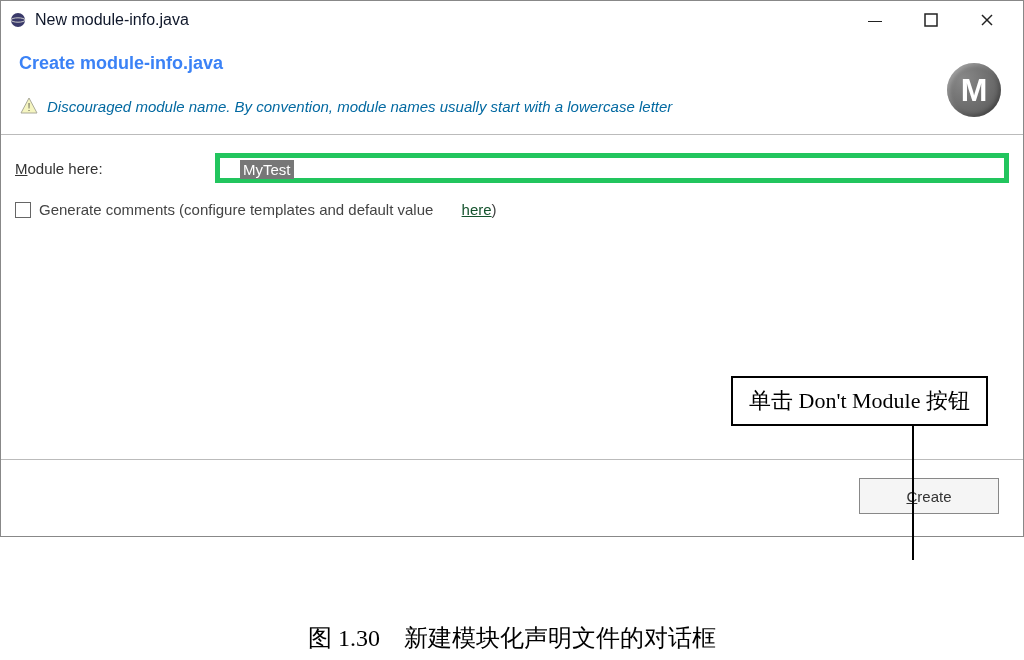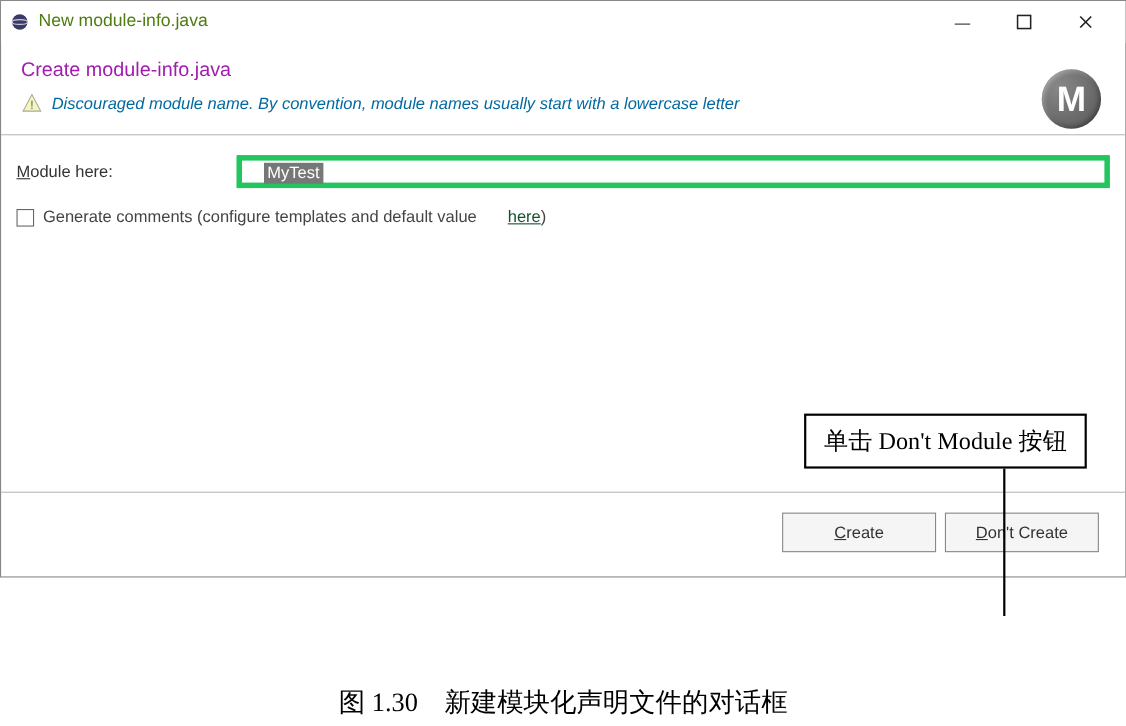--- a/index.html
+++ b/index.html
@@ -24,43 +24,43 @@
       background: #fff;
     }
     .titlebar-icon {
       width: 18px; height: 18px;
       margin-right: 8px;
       display: flex; align-items: center; justify-content: center;
     }
     .titlebar-title {
       flex: 1;
       font-size: 16px;
-      color: #4d7c0f;
+      color: #0f172a;
     }
     .win-controls {
       display: flex;
       gap: 24px;
       padding-right: 12px;
     }
     .win-btn {
       width: 32px; height: 24px;
       display: flex; align-items: center; justify-content: center;
       font-size: 14px;
       color: #222;
     }
     .header-section {
       padding: 14px 18px 18px 18px;
       border-bottom: 1px solid #bbb;
       position: relative;
     }
     .header-title {
       font-size: 18px;
-      font-weight: normal;
-      color: #a21caf;
-      margin-bottom: 10px;
+      font-weight: bold;
+      color: #3b82f6;
+      margin-bottom: 22px;
     }
     .warning-row {
       display: flex;
       align-items: center;
       gap: 8px;
     }
     .warn-icon {
       width: 20px; height: 20px;
     }
     .warn-text {
@@ -235,22 +235,19 @@
       </span>
     </div>
   </div>
 
   <div class="spacer"></div>
 
   <div class="button-bar">
     <div class="btn">
         <span><span class="ul">C</span>reate</span>
       </div>
-    <div class="btn">
-        <span><span class="ul">D</span>on't Create</span>
-      </div>
   </div>
 </div>
 
 <div class="callout">单击 Don't Module 按钮</div>
 <div class="callout-line"></div>
 
 <div class="caption">图 1.30　新建模块化声明文件的对话框</div>
 
 </body></html>

